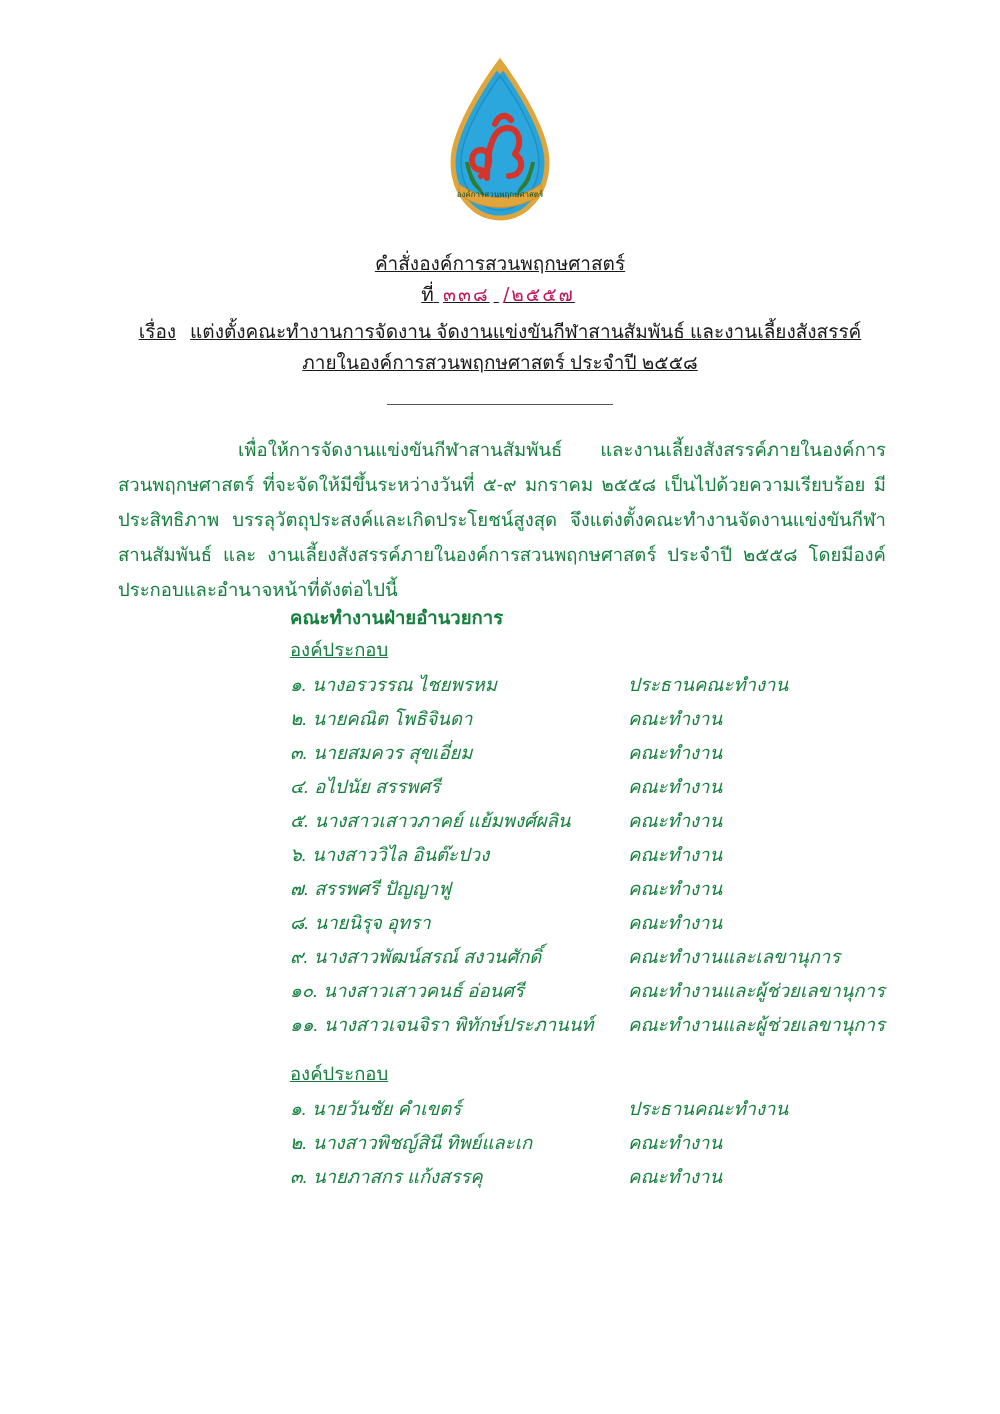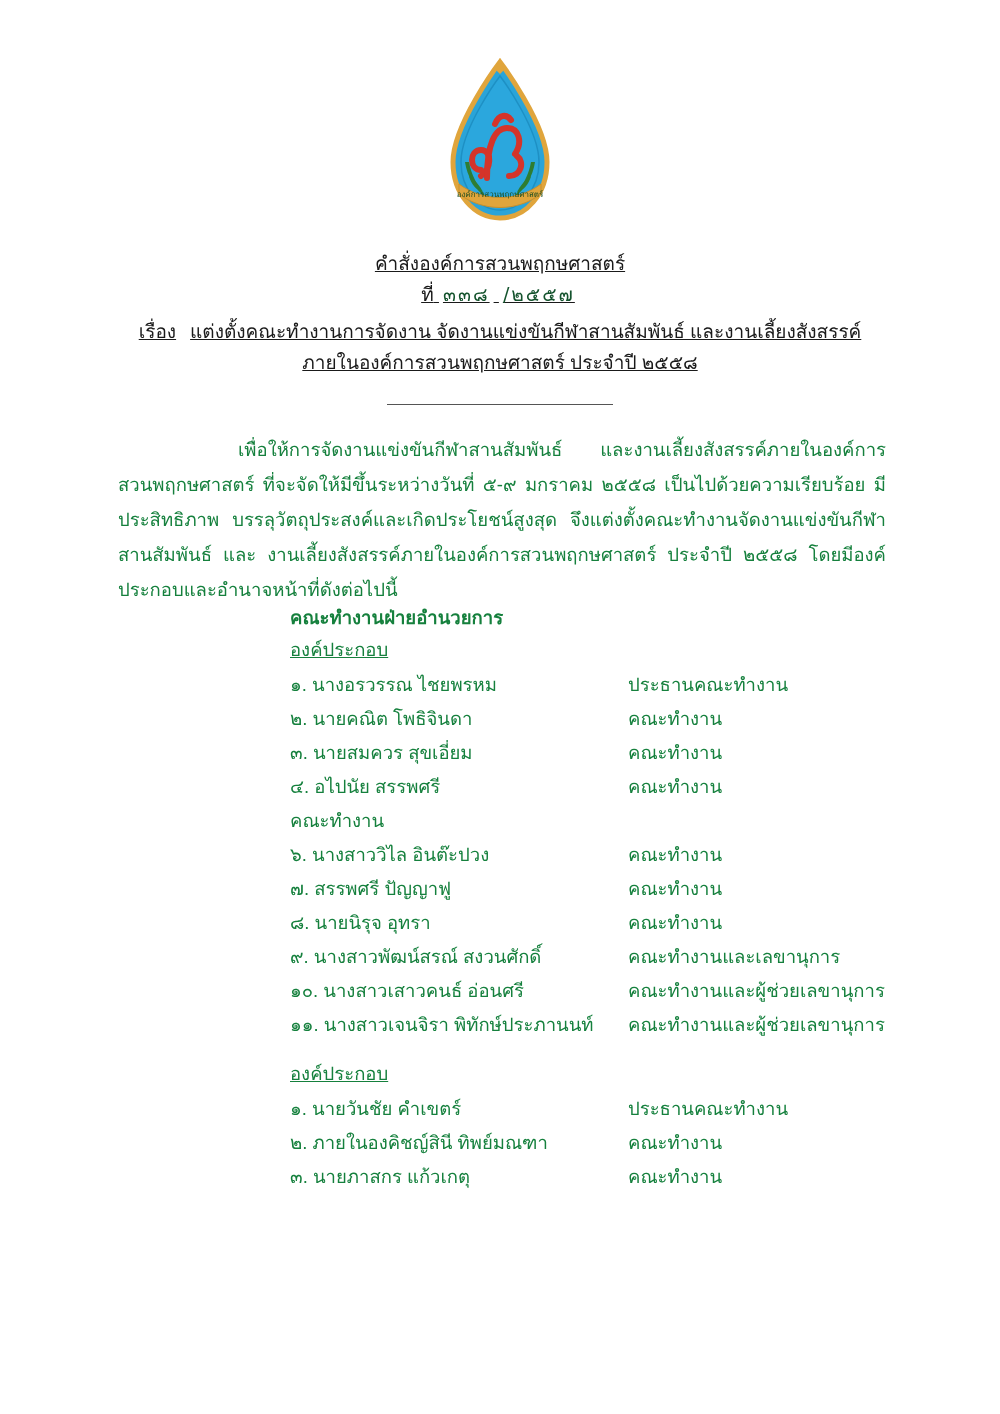--- a/index.html
+++ b/index.html
@@ -56,21 +56,21 @@
     line-height: 31px;
     color: #1a1a1a;
   }
   .doc-head .line { display: block; text-decoration: underline; }
   .order-no {
     display: inline-flex;
     align-items: baseline;
     gap: 6px;
   }
   .handwritten {
-    color: #14532d;
+    color: #be185d;
     font-family: "DejaVu Sans", sans-serif;
     font-size: 19px;
     letter-spacing: 2px;
     padding: 0 4px;
   }
   .subject-row {
     margin-top: 6px;
   }
   .subject-label { margin-right: 14px; }
 
@@ -112,20 +112,21 @@
     line-height: 32px;
   }
   .section-sub {
     text-decoration: underline;
     line-height: 32px;
     margin-bottom: 2px;
   }
   .member-row {
     display: flex;
     line-height: 34px;
+    font-style: italic;
   }
   .member-name {
     width: 338px;
     white-space: nowrap;
   }
   .member-role { white-space: nowrap; }
 
   #section-1 { top: 602px; }
   #section-2 { top: 1058px; }
 </style>
@@ -201,20 +202,21 @@
       </div>
       <div class="member-row">
         <span class="member-name"><span>๓.</span> <span>นายสมควร  สุขเอี่ยม</span></span>
         <span class="member-role">คณะทำงาน</span>
       </div>
       <div class="member-row">
         <span class="member-name"><span>๔.</span> <span>อไปนัย  สรรพศรี</span></span>
         <span class="member-role">คณะทำงาน</span>
       </div>
       <div class="member-row">
+        <span class="member-name"><span>๕.</span> <span>นางสาวเสาวภาคย์ แย้มพงศ์ผลิน</span></span>
         <span class="member-role">คณะทำงาน</span>
       </div>
       <div class="member-row">
         <span class="member-name"><span>๖.</span> <span>นางสาววิไล  อินต๊ะปวง</span></span>
         <span class="member-role">คณะทำงาน</span>
       </div>
       <div class="member-row">
         <span class="member-name"><span>๗.</span> <span>สรรพศรี    ปัญญาฟู</span></span>
         <span class="member-role">คณะทำงาน</span>
       </div>
@@ -238,23 +240,23 @@
   </div>
 
   <div class="section" id="section-2">
     <div class="section-sub">องค์ประกอบ</div>
     <div class="member-list">
       <div class="member-row">
         <span class="member-name"><span>๑.</span> <span>นายวันชัย  คำเขตร์</span></span>
         <span class="member-role">ประธานคณะทำงาน</span>
       </div>
       <div class="member-row">
-        <span class="member-name"><span>๒.</span> <span>ภายในองคิชญ์สินี ทิพย์มณฑา</span></span>
-        <span class="member-role">คณะทำงาน</span>
-      </div>
-      <div class="member-row">
-        <span class="member-name"><span>๓.</span> <span>นายภาสกร  แก้วเกตุ</span></span>
+        <span class="member-name"><span>๒.</span> <span>นางสาวพิชญ์สินี ทิพย์และเก</span></span>
+        <span class="member-role">คณะทำงาน</span>
+      </div>
+      <div class="member-row">
+        <span class="member-name"><span>๓.</span> <span>นายภาสกร  แก้งสรรคุ</span></span>
         <span class="member-role">คณะทำงาน</span>
       </div>
     </div>
   </div>
 
 </div>
 
 </body></html>

